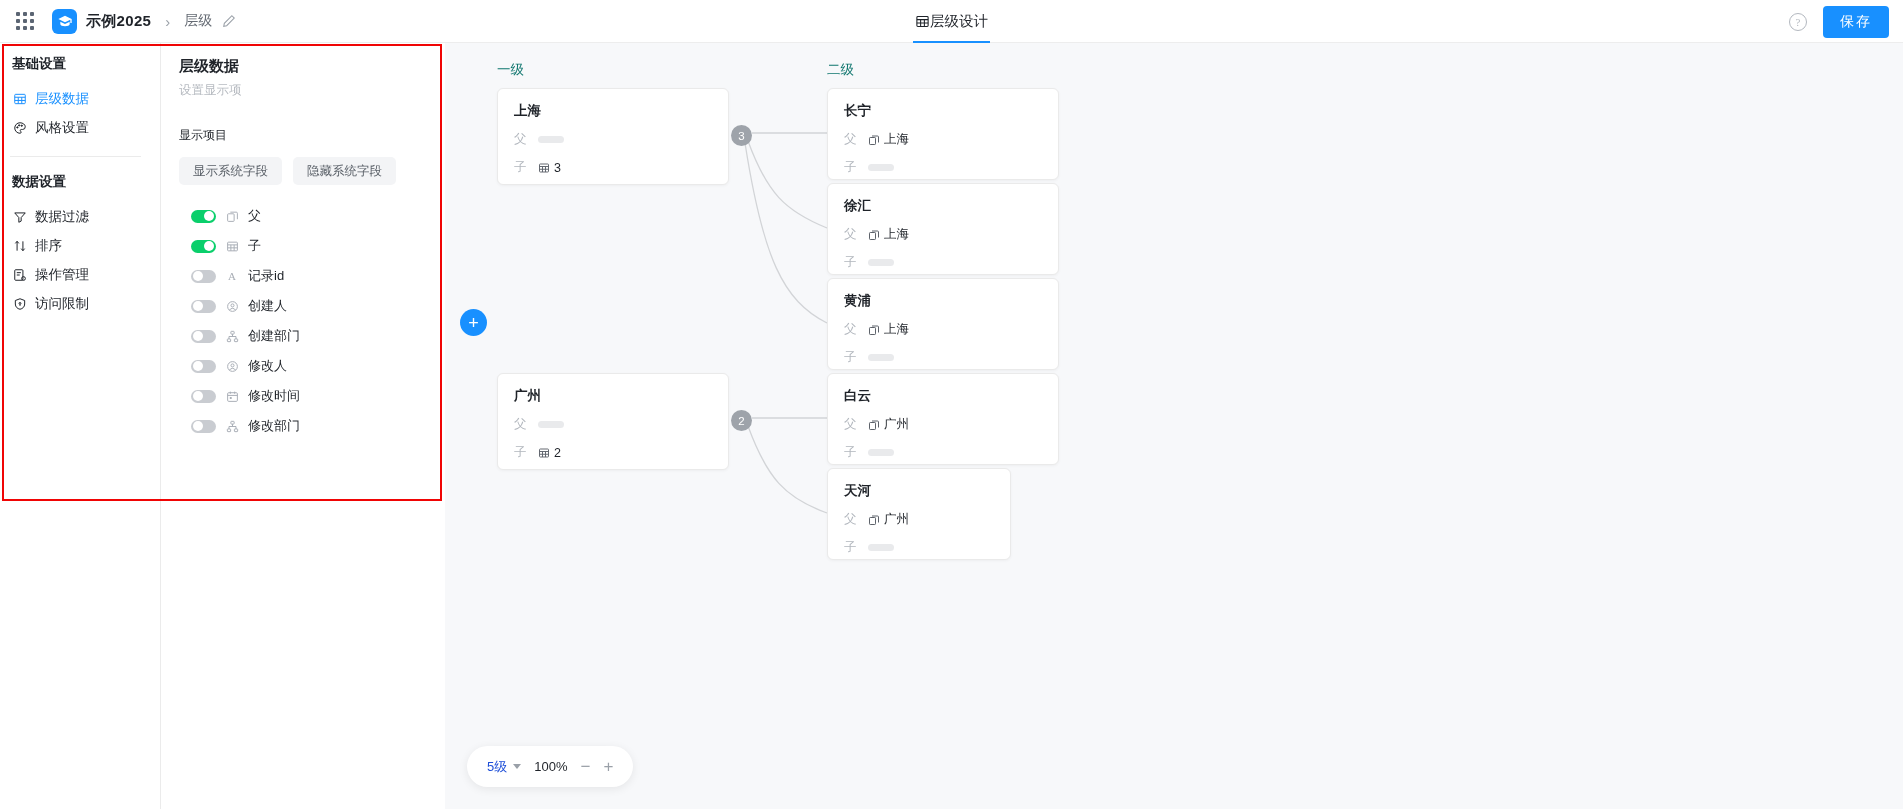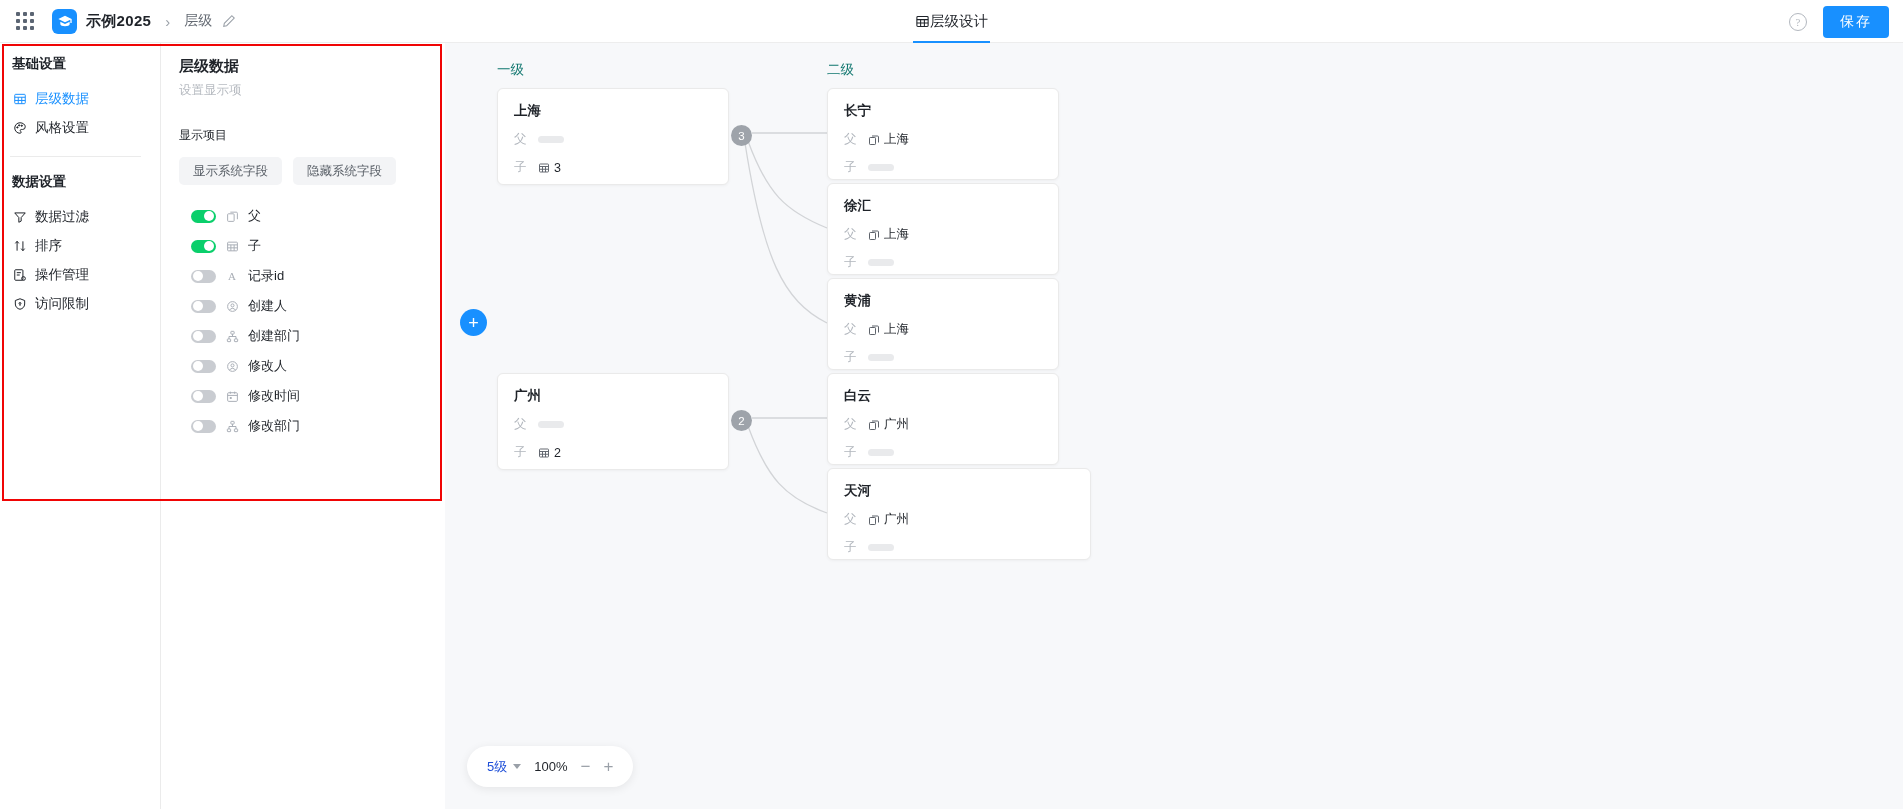--- a/index.html
+++ b/index.html
@@ -478,21 +478,21 @@
         </span>
         <span>广州</span>
       </span>
     </div>
     <div class="card-row">
       <span class="ckey">子</span>
       <span class="empty-bar"></span>
     </div>
   </div>
 
-  <div class="card" style="left:382px; top:425px; width:264px; height:92px;">
+  <div class="card" style="left:382px; top:425px; width:184px; height:92px;">
     <div class="card-title">天河</div>
     <div class="card-row">
       <span class="ckey">父</span>
       <span class="cval">
         <span class="vico">
           <svg viewBox="0 0 24 24" fill="none" stroke="currentColor" stroke-width="2">
               <rect x="3" y="7" width="12" height="14" rx="1.5"></rect>
               <path d="M8 4h11a2 2 0 012 2v11"></path>
             </svg>
         </span>

